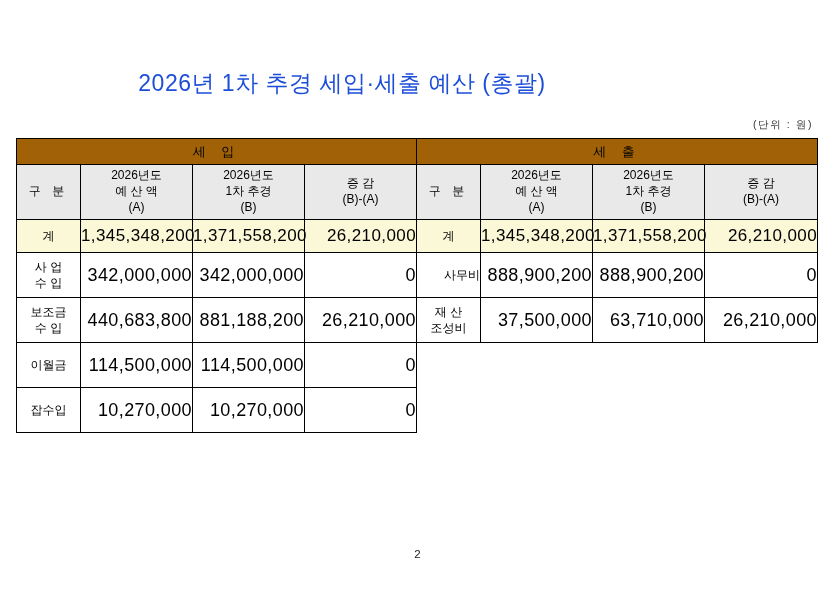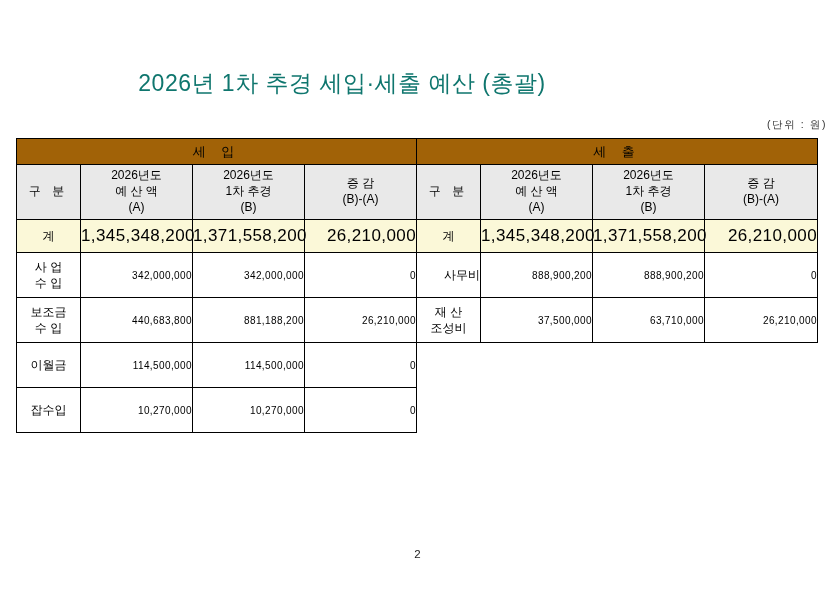--- a/index.html
+++ b/index.html
@@ -22,26 +22,26 @@
     box-sizing: border-box;
   }
   .doc-title {
     position: absolute;
     top: 68px;
     left: 0;
     width: 684px;
     text-align: center;
     font-size: 23px;
     letter-spacing: 0.5px;
-    color: #0f766e;
+    color: #1d4ed8;
   }
   .unit-note {
     position: absolute;
     top: 118px;
-    right: 8px;
+    right: 22px;
     font-size: 10.5px;
     letter-spacing: 1.6px;
     color: #333333;
   }
   .table-wrap {
     position: absolute;
     top: 138px;
     left: 16px;
     width: 801px;
   }
@@ -81,21 +81,21 @@
     text-align: center;
     font-size: 12px;
     line-height: 1.35;
     height: 44px;
   }
   .rowlabel .l1 { display: block; }
   .rowlabel .l2 { display: block; }
   .num {
     text-align: right;
     padding-right: 9px;
-    font-size: 10px;
+    font-size: 18px;
     letter-spacing: 0.4px;
   }
   .total-row td {
     background: #fbf8d8;
     height: 32px;
   }
   .total-row .num {
     font-size: 17px;
   }
   .bold-num {

